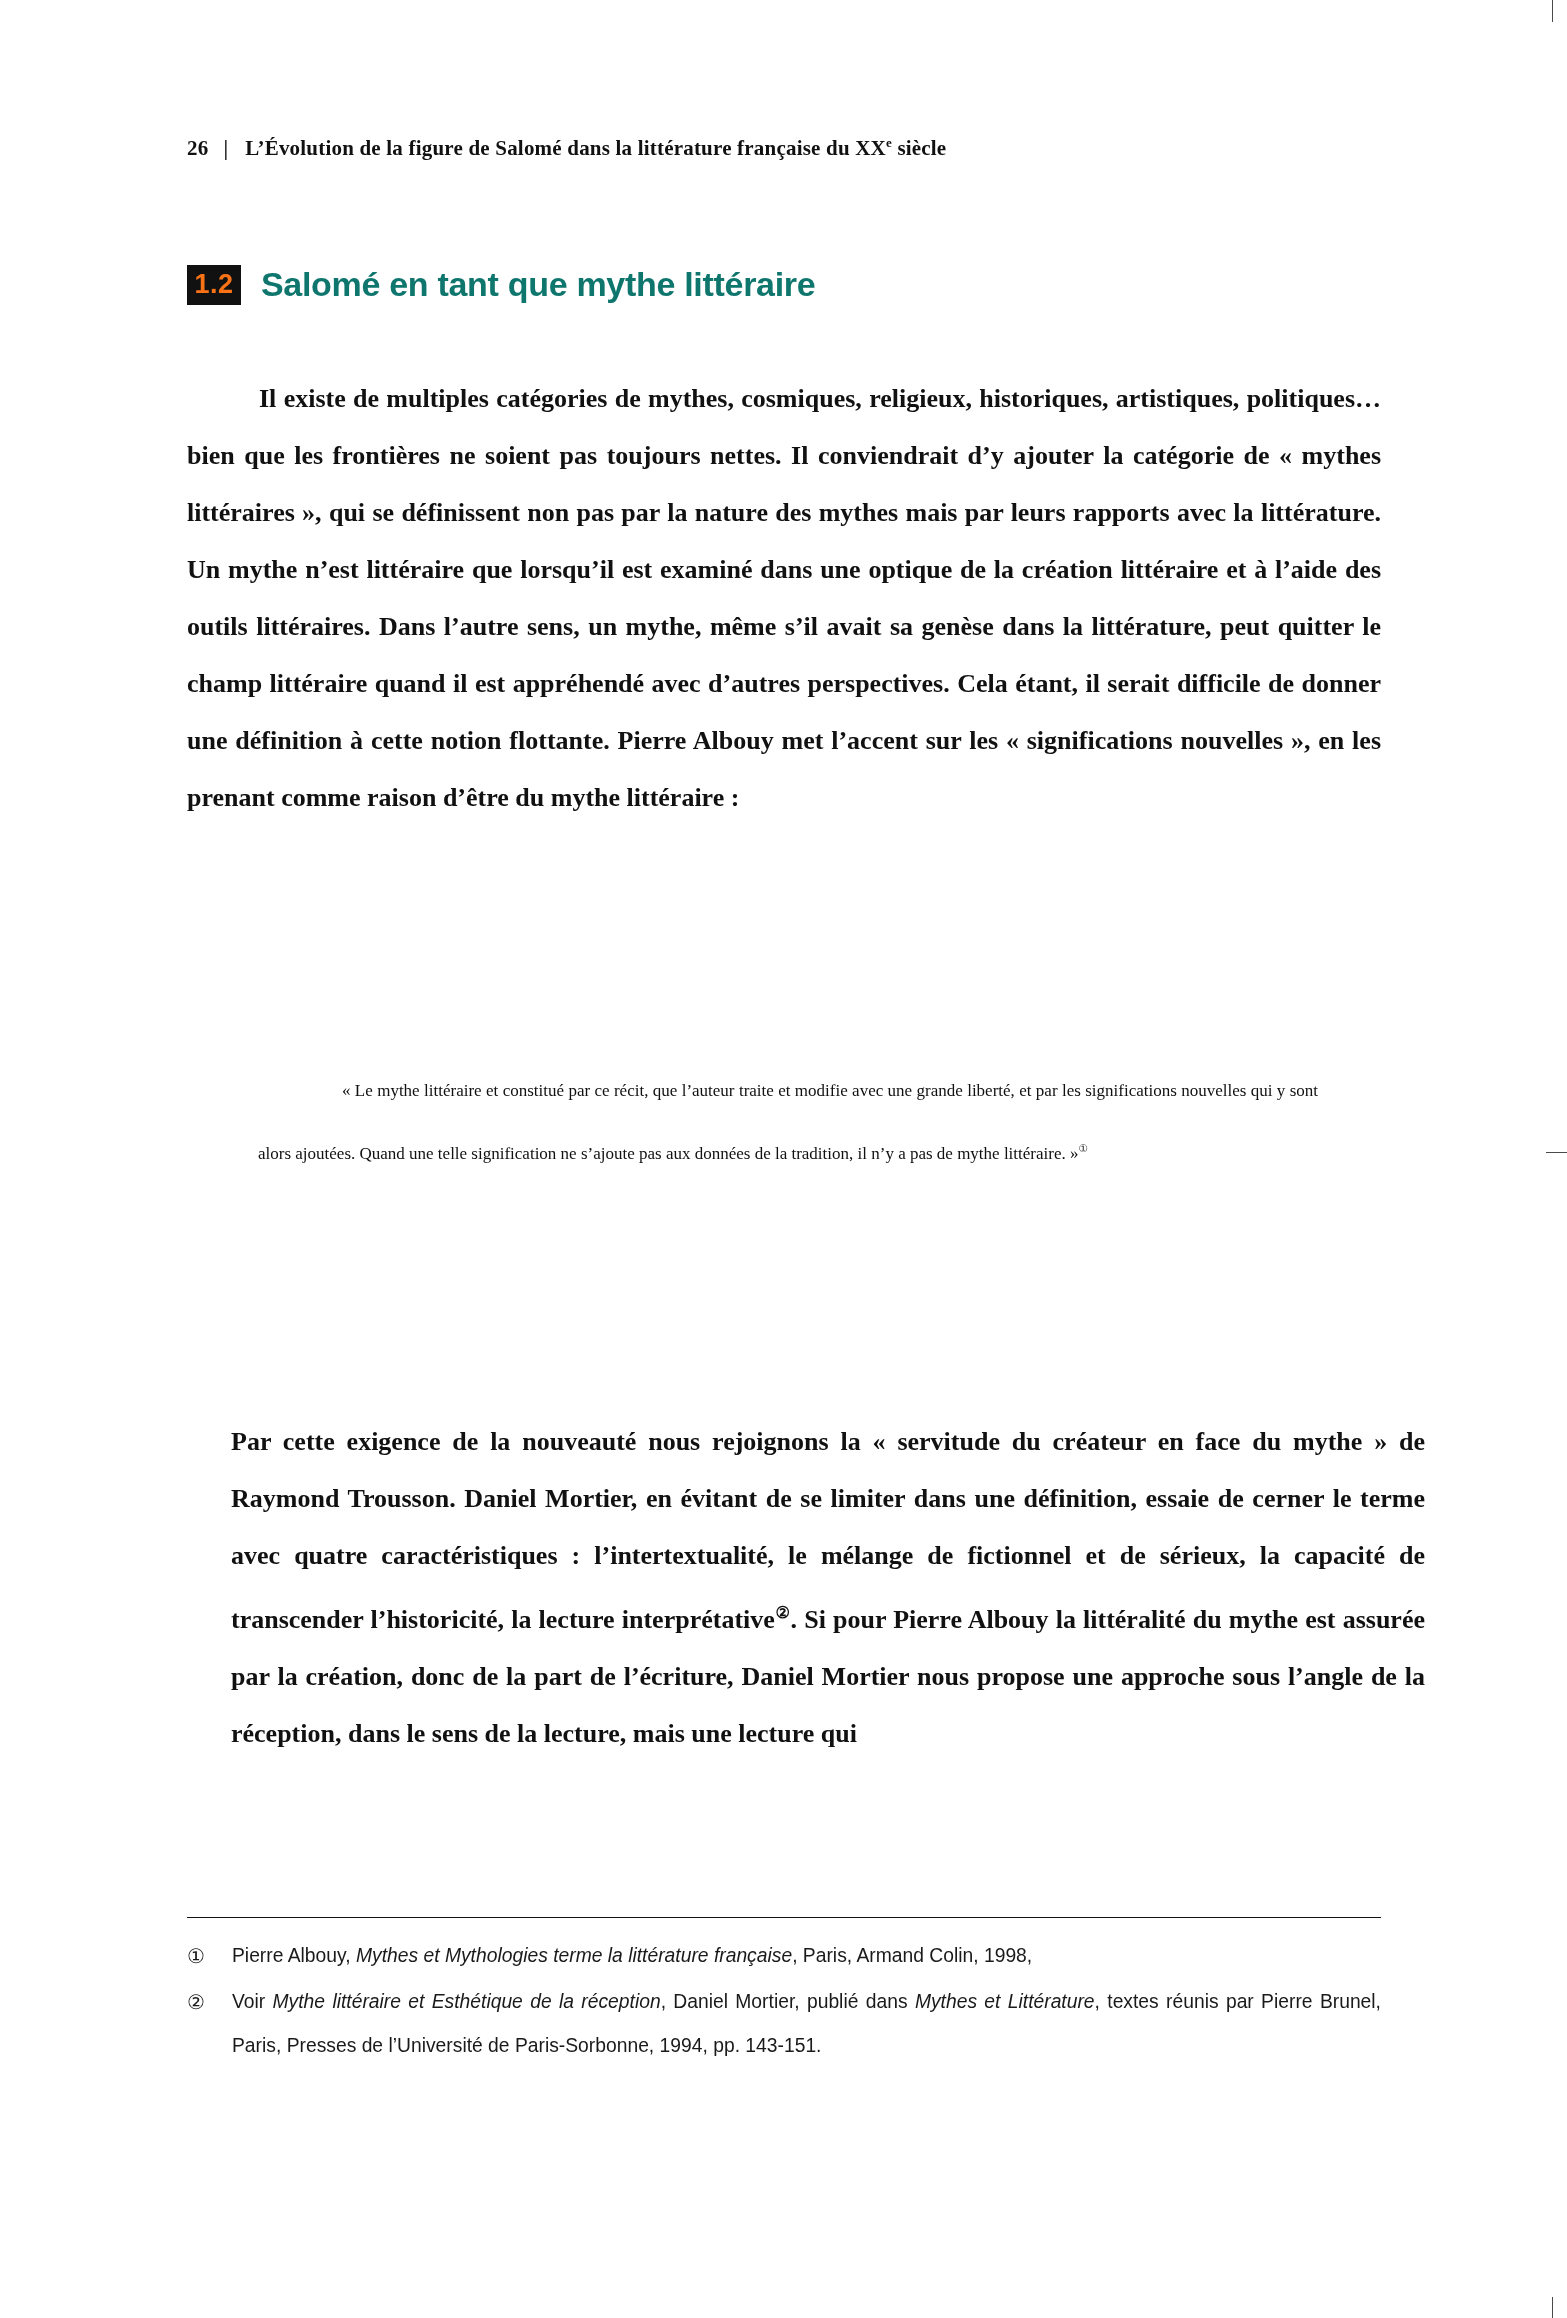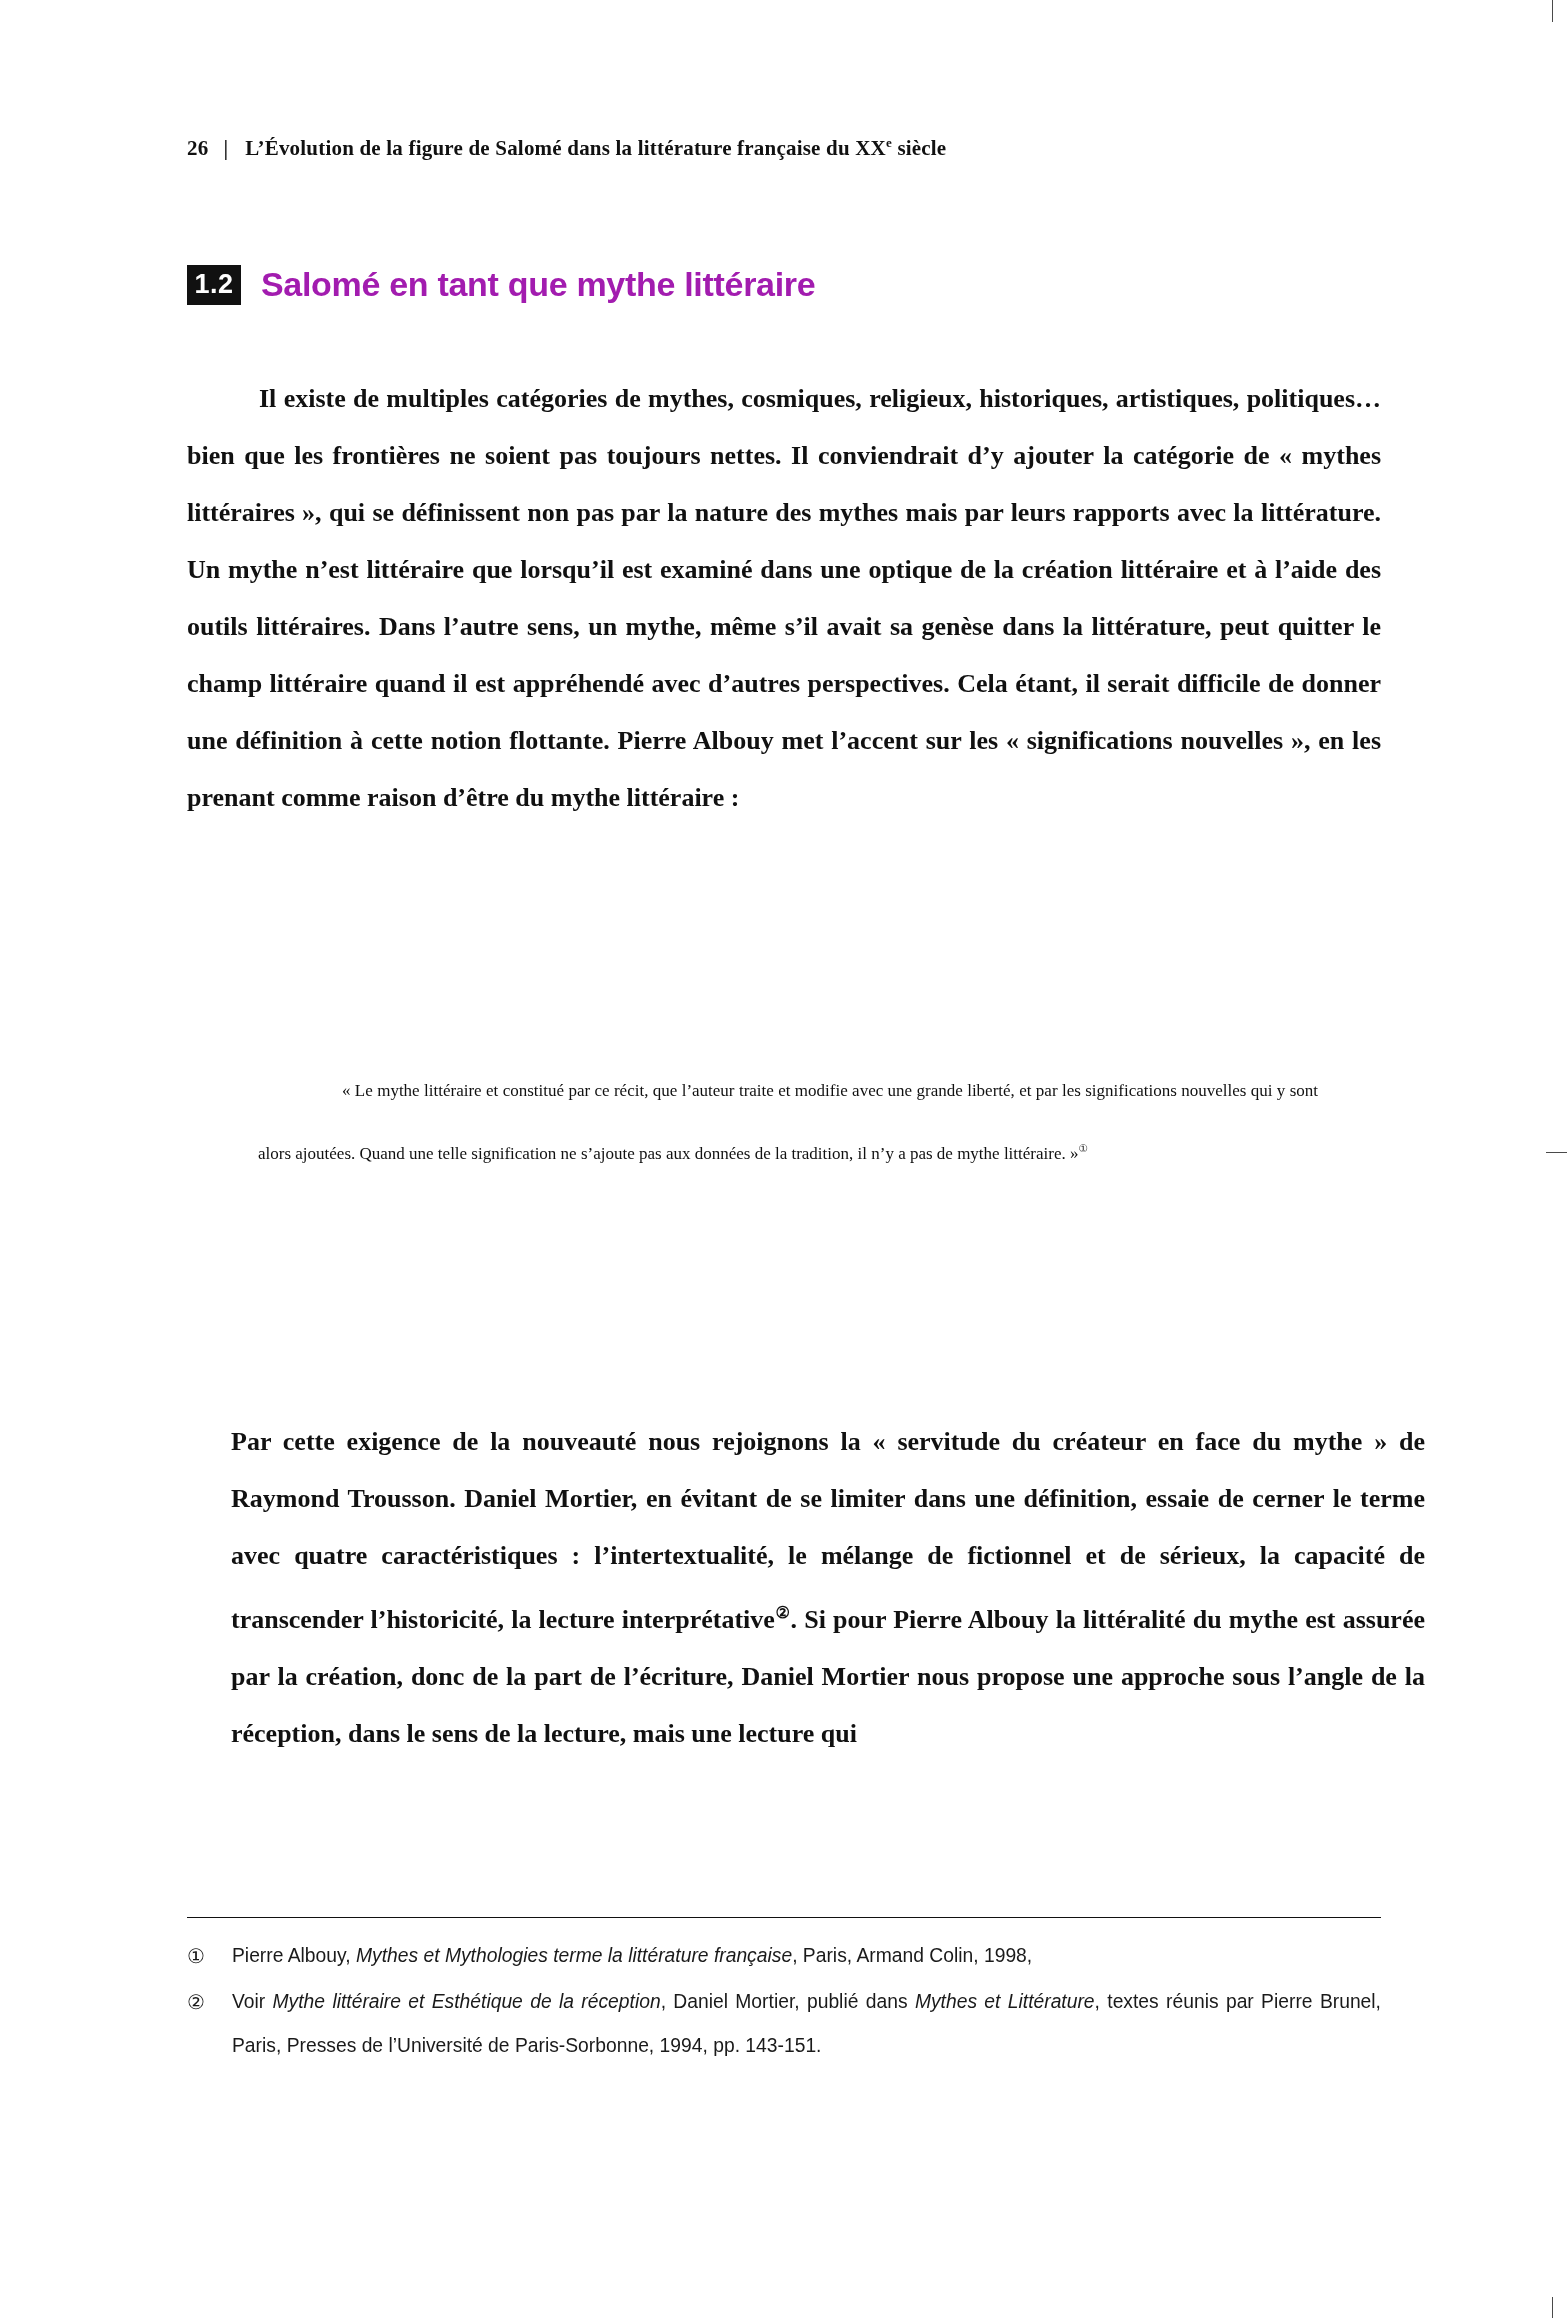--- a/index.html
+++ b/index.html
@@ -59,35 +59,35 @@
     position: absolute;
     top: 265px;
     left: 0;
     width: 1194px;
     display: flex;
     align-items: center;
     white-space: nowrap;
   }
   .sec-num {
     background: #111111;
-    color: #ffffff;
+    color: #f97316;
     font-family: "Liberation Sans", sans-serif;
     font-weight: bold;
     font-size: 27px;
     line-height: 1;
     padding: 5.9px 7.6px 6.7px 7.6px;
     letter-spacing: 0.4px;
     margin-right: 20px;
   }
   .sec-title {
     font-family: "Liberation Sans", sans-serif;
     font-weight: bold;
     font-size: 34px;
     letter-spacing: -0.3px;
-    color: #a21caf;
+    color: #0f766e;
   }
 
   
   .body-block {
     position: absolute;
     left: 0;
     width: 1194px;
     font-size: 26px;
     line-height: 57px;
     text-align: justify;

